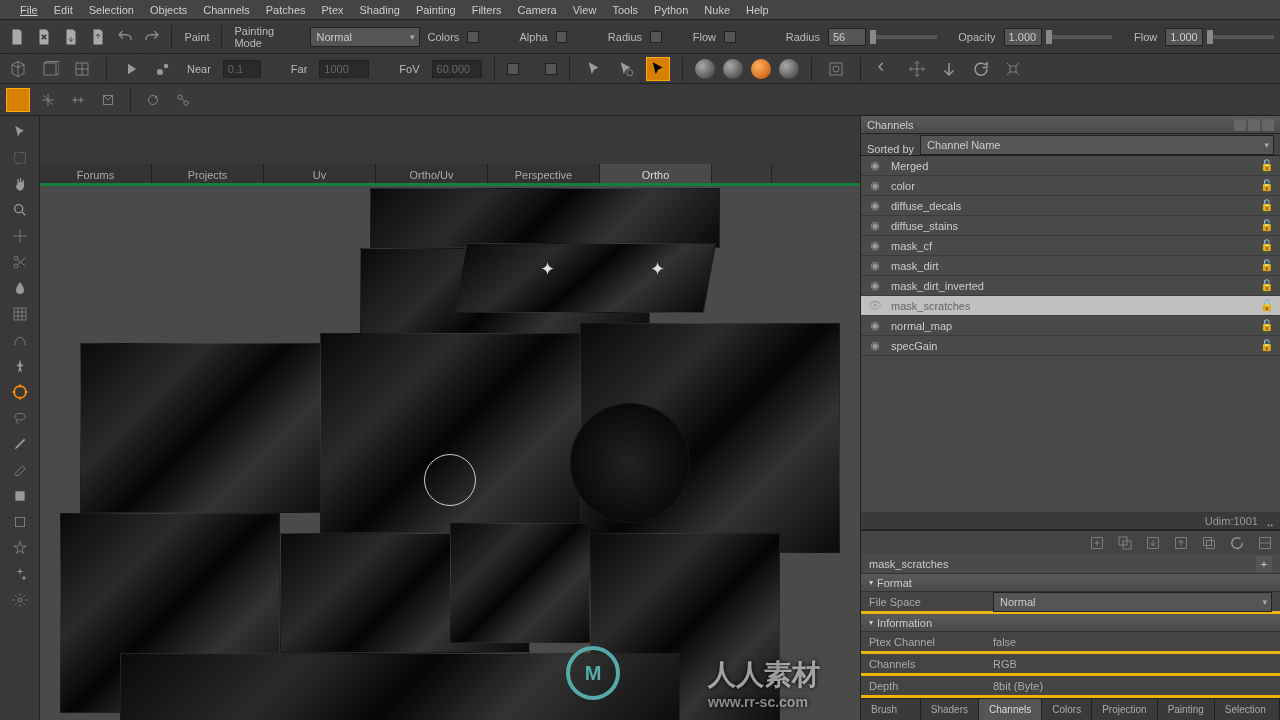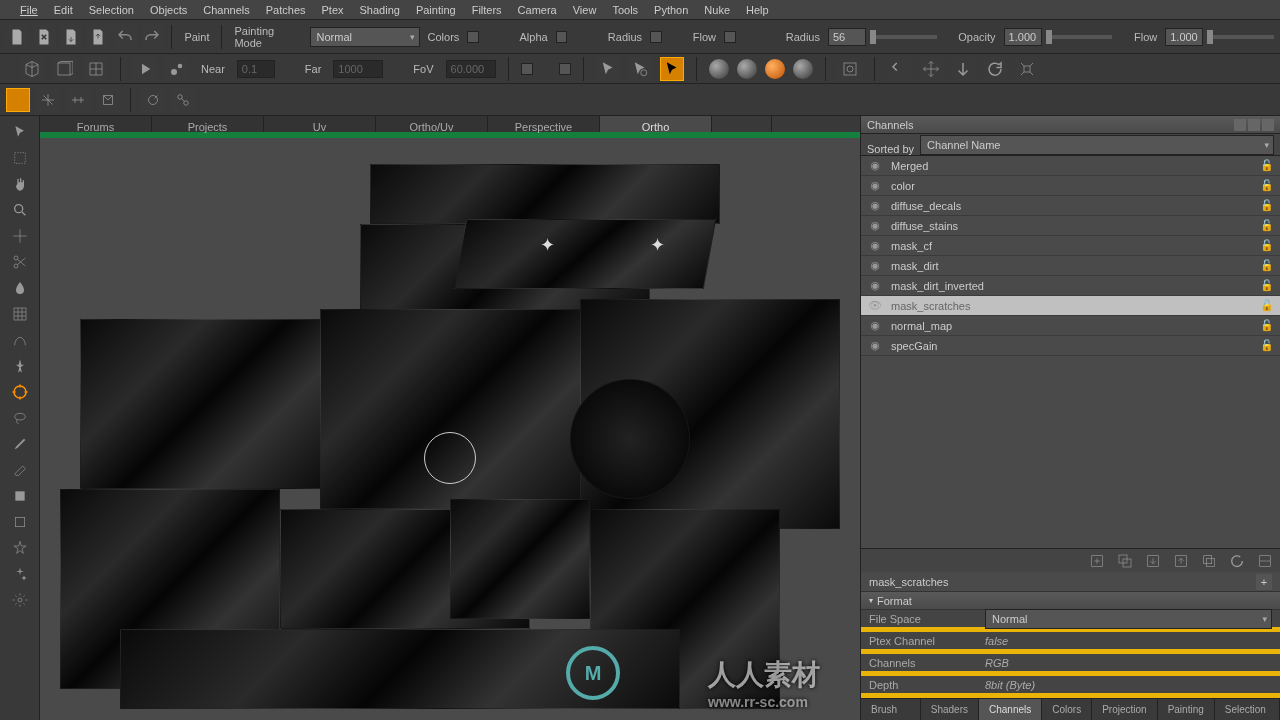--- a/index.html
+++ b/index.html
@@ -1,42 +1,42 @@
 <!DOCTYPE html>
 <html><head>
 <meta charset="utf-8">
 <style>
 * { margin: 0; padding: 0; box-sizing: border-box; font-family: Arial, sans-serif; }
 body { background: #393939; color: #ccc; font-size: 11px; width: 1280px; height: 720px; overflow: hidden; user-select: none; }
 .menubar { background: #444; height: 20px; display: flex; align-items: center; padding: 0 4px; border-bottom: 1px solid #222; }
 .menubar span { padding: 2px 8px; cursor: pointer; }
 .menubar span:first-child { text-decoration: underline; text-decoration-style: solid; margin-left: 8px; }
 .toolbar { background: #393939; height: 34px; display: flex; align-items: center; padding: 0 6px; gap: 4px; border-bottom: 1px solid #222; }
-.toolbar2 { background: #393939; height: 30px; display: flex; align-items: center; padding: 0 20px; gap: 8px; border-bottom: 1px solid #222; }
+.toolbar2 { background: #393939; height: 30px; display: flex; align-items: center; padding: 0 6px; gap: 8px; border-bottom: 1px solid #222; }
 .toolbar3 { background: #393939; height: 32px; display: flex; align-items: center; padding: 0 6px; gap: 6px; border-bottom: 1px solid #222; }
 .icon-btn { width: 24px; height: 24px; background: #3a3a3a; display: inline-flex; align-items: center; justify-content: center; cursor: pointer; }
 .icon-btn svg { width: 18px; height: 18px; }
 .icon-btn.active { background: #d68000; border: 1px solid #ffaa00; }
 .lbl { color: #bbb; margin: 16px 4px; }
 .dropdown { background: #555; border: 1px solid #222; height: 20px; padding: 0 18px 0 6px; display: inline-flex; align-items: center; position: relative; min-width: 90px; }
 .dropdown::after { content: "▾"; position: absolute; right: 4px; color: #aaa; font-size: 9px; }
 .checkbox { width: 12px; height: 12px; background: #555; border: 1px solid #222; display: inline-block; }
 .numfield { background: #2a2a2a; border: 1px solid #222; height: 18px; min-width: 38px; padding: 0 4px; color: #666; display: inline-flex; align-items: center; }
 .numfield.light { color: #ccc; background: #555; }
 .slider { width: 70px; height: 4px; background: #555; position: relative; display: inline-block; }
 .slider::before { content: ""; position: absolute; left: 0; top: -5px; width: 6px; height: 14px; background: #888; }
 .sep { width: 1px; height: 24px; background: #222; margin: 0 4px; }
 .ball { width: 20px; height: 20px; border-radius: 50%; background: radial-gradient(circle at 7px 7px, #aaa, #333); }
 .ball.orange { background: radial-gradient(circle at 7px 7px, #ffb060, #c05000); }
 .main { display: flex; height: calc(720px - 20px - 34px - 30px - 32px); }
 .left-tools { width: 40px; background: #393939; border-right: 1px solid #222; display: flex; flex-direction: column; align-items: center; padding-top: 6px; gap: 6px; }
 .left-tools .t { width: 20px; height: 20px; display: flex; align-items: center; justify-content: center; color: #999; cursor: pointer; }
 .left-tools .t.active { color: #ff9000; }
 .center { flex: 1; display: flex; flex-direction: column; background: #393939; }
-.tabs { height: 22px; display: flex; border-bottom: 6px solid #15803d; }
+.tabs { height: 22px; display: flex; border-bottom: 3px solid #15803d; margin-top: 48px; }
 .tab { flex: 0 0 112px; text-align: center; line-height: 22px; background: #333; border-right: 1px solid #222; cursor: pointer; color: #aaa; }
 .tab.active { background: #4a4a4a; color: #ddd; }
 .viewport { flex: 1; background: #4a4a4a; position: relative; overflow: hidden; display: flex; align-items: center; justify-content: center; }
 .model { width: 780px; height: 560px; position: relative; }
 .model .part { position: absolute; background: linear-gradient(135deg, #0a0a0a, #2a2a2a 30%, #050505 50%, #333 70%, #0a0a0a); border: 1px solid rgba(255,255,255,0.05); }
 .brush-cursor { position: absolute; width: 52px; height: 52px; border: 1px solid #ccc; border-radius: 50%; left: 50%; top: 55%; transform: translate(-50%,-50%); }
 .cross { position: absolute; color: #ddd; font-size: 18px; }
 .watermark { position: absolute; right: 40px; bottom: 10px; color: rgba(255,255,255,0.6); font-size: 28px; font-weight: bold; text-shadow: 0 0 4px #000; }
 .watermark small { display:block; font-size:14px; color:rgba(255,255,255,0.5); }
 .wm-logo { position:absolute; right:240px; bottom:20px; width:54px; height:54px; border:4px solid #5aa; border-radius:50%; display:flex; align-items:center; justify-content:center; color:#5aa; font-weight:bold; font-size:20px; }
@@ -52,24 +52,24 @@
 .eye { width: 16px; text-align: center; color: #999; }
 .lock { margin-left: auto; color: #888; }
 .channel-spacer { flex:1; background:#4a4a4a; }
 .channel-bottombar { height: 24px; background: #444; display: flex; align-items: center; justify-content: flex-end; padding: 0 6px; gap: 10px; border-top: 1px solid #222; }
 .channel-bottombar .ib { width:18px; height:18px; display:flex; align-items:center; justify-content:center; color:#999; }
 .udim-row { height: 18px; display: flex; align-items: center; padding: 0 6px; background: #3a3a3a; border-bottom: 1px solid #222; justify-content: flex-end; gap: 8px; color:#999; }
 .properties { background: #444; }
 .prop-title { height: 20px; display: flex; align-items: center; padding: 0 8px; background: #4a4a4a; border-bottom: 1px solid #333; justify-content: space-between; }
 .prop-section { background: linear-gradient(#5a5a5a,#4a4a4a); height: 18px; display: flex; align-items: center; padding: 0 8px; border-bottom: 1px solid #333; }
 .prop-section::before { content:"▾ "; font-size:8px; margin-right:4px; }
-.prop-row { height: 22px; display: flex; align-items: center; padding: 0 8px; gap: 16px; border-bottom: 5px solid #eab308; }
+.prop-row { height: 22px; display: flex; align-items: center; padding: 0 8px; gap: 24px; border-bottom: 3px solid #eab308; }
 .prop-row .plabel { width: 100px; color: #aaa; }
 .prop-row .dropdown { flex: 1; }
-.prop-row .pval { flex:1; color:#aaa;font-style:italic; }
+.prop-row .pval { flex:1; color:#aaa; }
 .bottom-tabs { height: 22px; display: flex; background: #3a3a3a; border-top: 1px solid #222; }
 .bottom-tabs .btab { padding: 0 10px; line-height: 22px; border-right: 1px solid #222; color: #aaa; cursor: pointer; font-size: 10px; }
 .bottom-tabs .btab.active { background: #555; color: #ddd; }
 .plus-btn { width:16px; height:16px; background:#555; display:flex; align-items:center; justify-content:center; color:#ccc; }
 </style>
 </head>
 <body>
 
 <div class="menubar">
   <span>File</span>
@@ -495,20 +495,24 @@
           <span>normal_map</span>
           <span class="lock">🔓</span>
         </div>
         <div class="channel-item">
           <span class="eye">◉</span>
           <span>specGain</span>
           <span class="lock">🔓</span>
         </div>
       </div>
     <div class="channel-spacer"></div>
+    <div class="udim-row">
+      <span>Udim:1001</span>
+      <span>⣀</span>
+    </div>
     <div class="channel-bottombar">
       <div class="ib">
           <svg width="16" height="16" viewBox="0 0 24 24" fill="none" stroke="#999">
             <rect x="4" y="4" width="16" height="16"></rect>
             <path d="M12 8v8M8 12h8"></path>
           </svg>
         </div>
       <div class="ib">
           <svg width="16" height="16" viewBox="0 0 24 24" fill="none" stroke="#999">
             <rect x="3" y="3" width="12" height="12"></rect>
@@ -551,20 +555,21 @@
         <span>mask_scratches</span>
         <div class="plus-btn">+</div>
       </div>
       <div class="prop-section">Format</div>
       <div class="prop-row">
         <span class="plabel">File Space</span>
         <div class="dropdown">
             <span>Normal</span>
           </div>
       </div>
+      <div class="prop-section">Information</div>
       <div class="prop-row">
         <span class="plabel">Ptex Channel</span>
         <span class="pval">false</span>
       </div>
       <div class="prop-row">
         <span class="plabel">Channels</span>
         <span class="pval">RGB</span>
       </div>
       <div class="prop-row">
         <span class="plabel">Depth</span>

